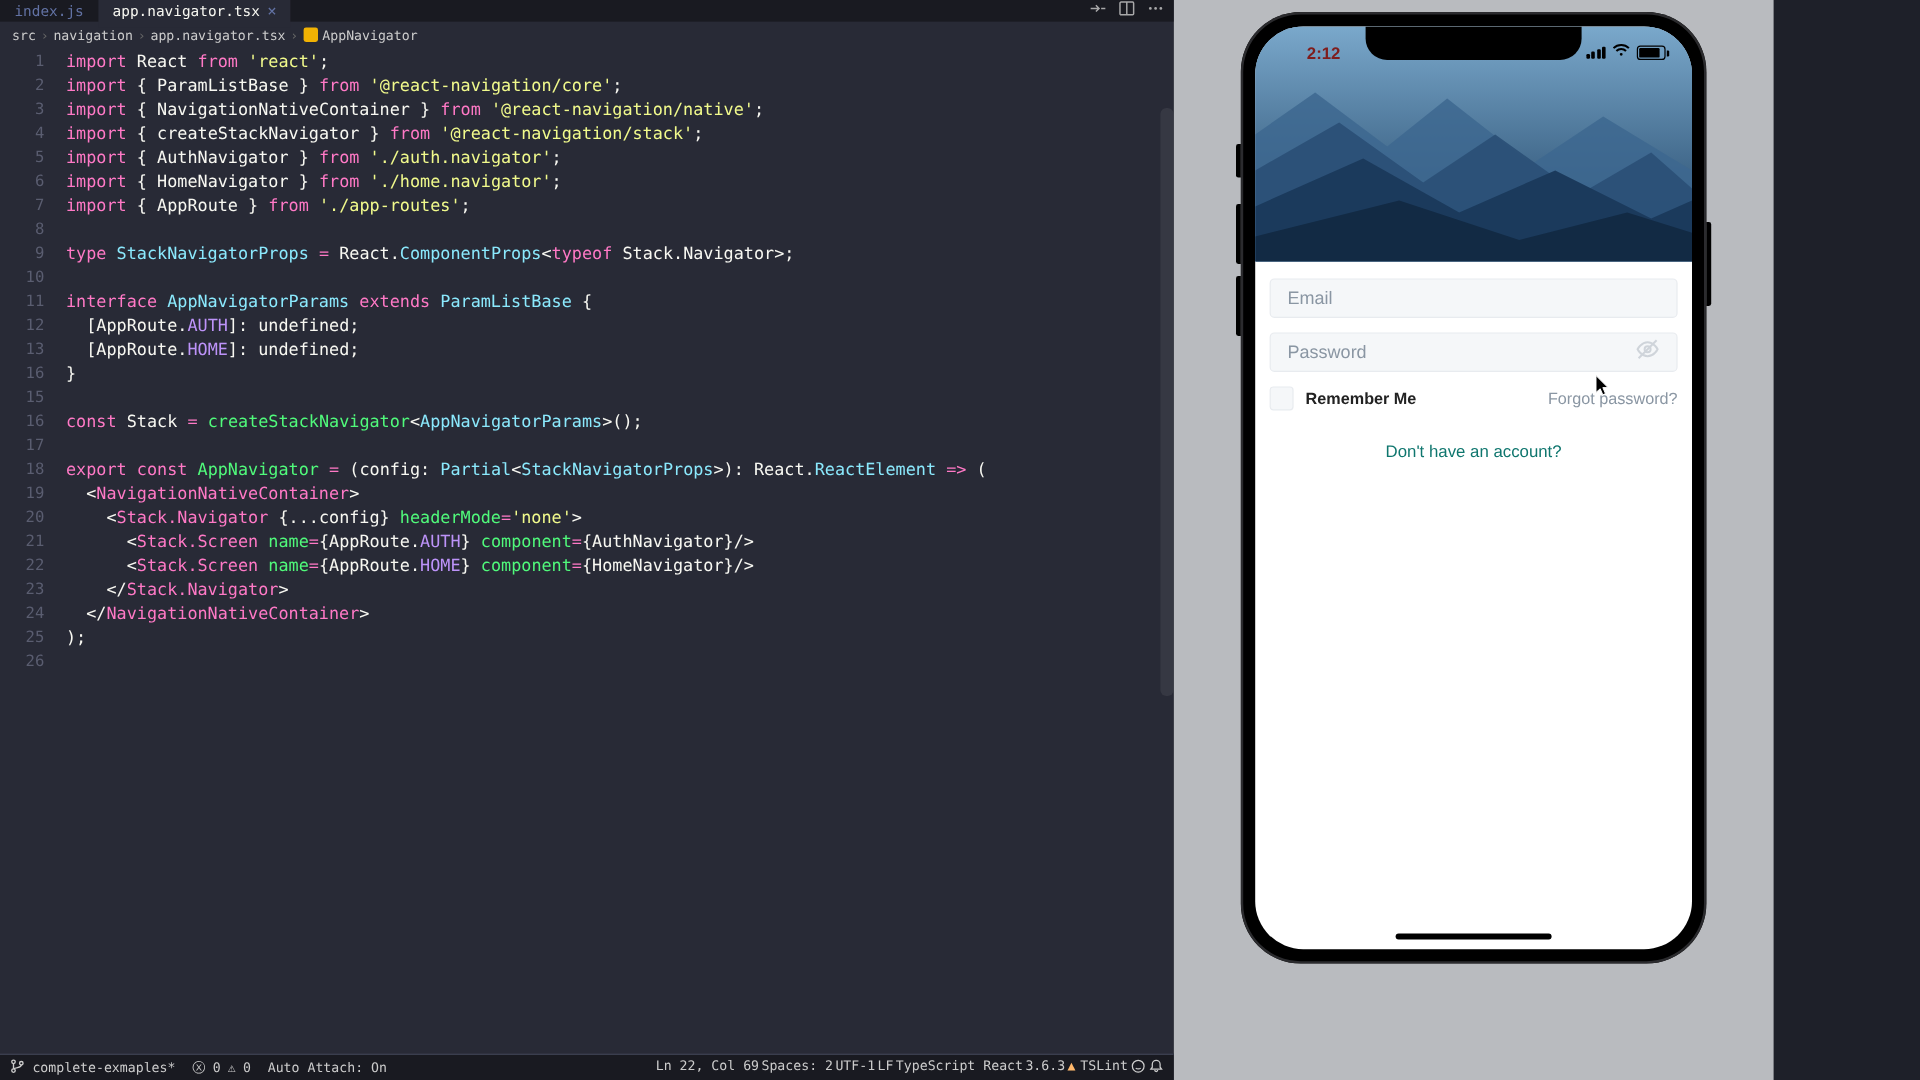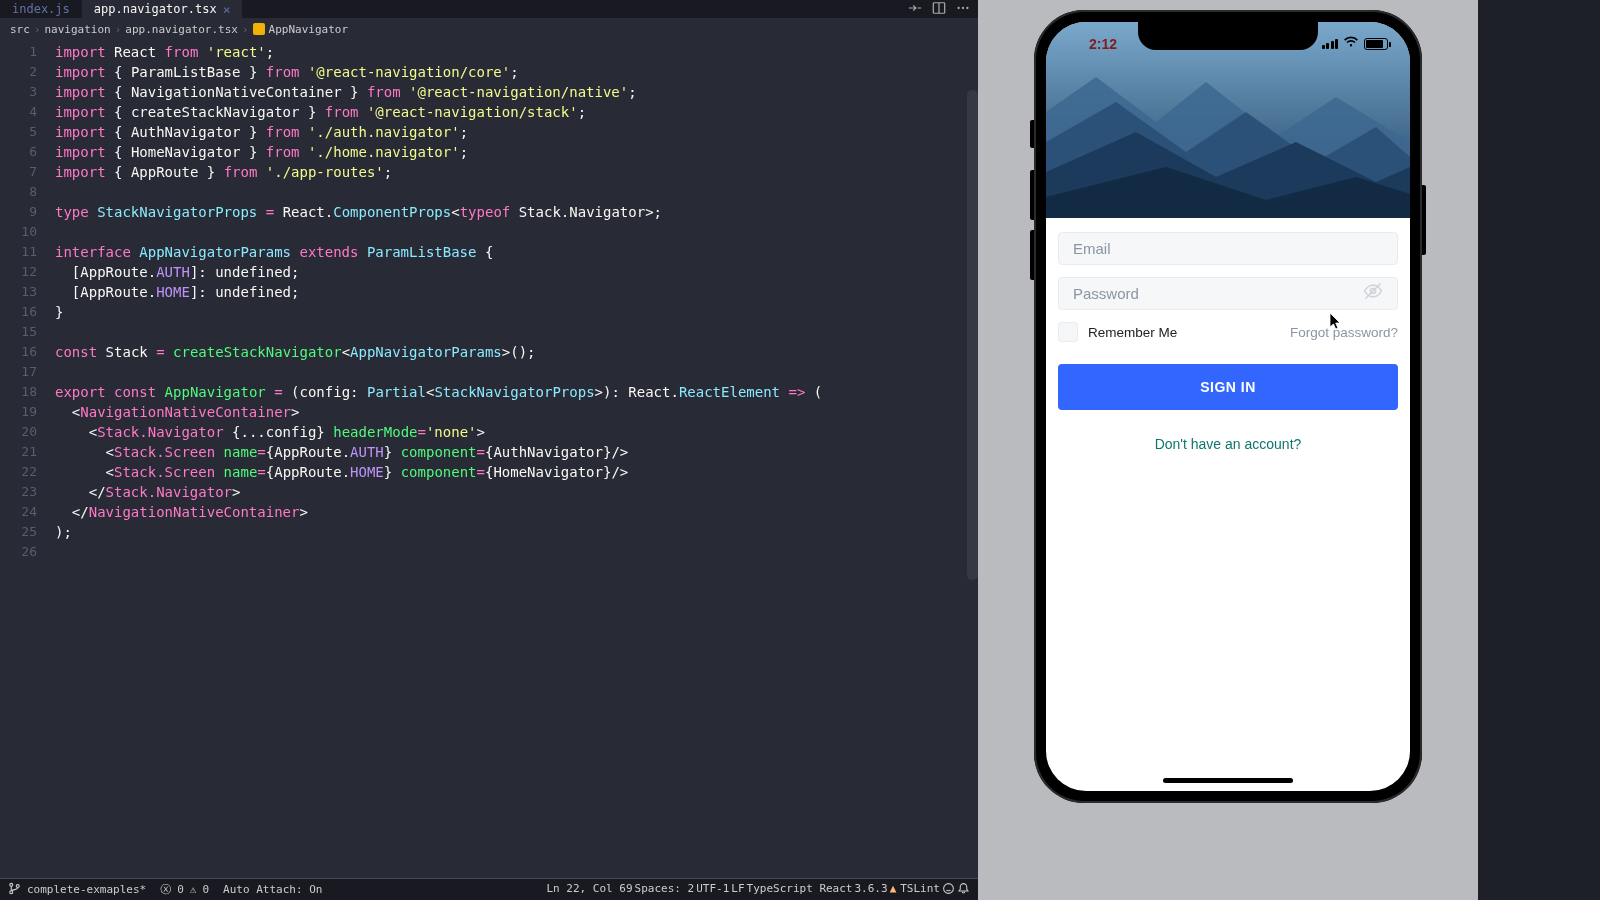--- a/index.html
+++ b/index.html
@@ -61,21 +61,21 @@
 
 .hero{height:196px;background:linear-gradient(180deg,#6b9dc4 0%,#4a7ca8 30%,#2d5a85 55%,#1f4a75 75%,#153a62 100%);position:relative;overflow:hidden}
 
 .form{padding:14px 12px;font-family:-apple-system,BlinkMacSystemFont,sans-serif}
 .input{width:100%;height:33px;background:#f5f7f9;border:1px solid #e8ebef;border-radius:4px;padding:0 14px;font-size:15px;color:#8a96a3;display:flex;align-items:center;margin-bottom:12px;position:relative}
 .input.pw{justify-content:space-between}
 .eye{opacity:.35;font-size:18px}
 .row{display:flex;align-items:center;justify-content:space-between;margin:12px 0 22px;font-size:13.5px}
 .chk-wrap{display:flex;align-items:center;gap:10px}
 .chk{width:20px;height:20px;background:#f5f7f9;border:1px solid #e8ebef;border-radius:3px}
-.remember{color:#222;font-weight:400}
+.remember{color:#222;font-weight:700}
 .forgot{color:#8a96a3;cursor:pointer}
 .btn{width:100%;height:46px;background:#3366ff;color:#fff;display:flex;align-items:center;justify-content:center;font-weight:700;font-size:14px;border-radius:4px;letter-spacing:.5px;cursor:pointer}
 .noacct{text-align:center;color:#0f766e;font-size:14px;margin-top:26px;font-weight:400}
 .home-ind{position:absolute;bottom:8px;left:50%;transform:translateX(-50%);width:130px;height:5px;background:#000;border-radius:3px}
 
 .cursor-ptr{position:absolute;pointer-events:none;font-size:15px;color:#000;z-index:50}
 </style>
 </head>
 <body>
 
@@ -258,23 +258,20 @@
               </svg>
           </span>
         </div>
         <div class="row">
           <div class="chk-wrap">
             <span class="chk"></span>
             <span class="remember">Remember Me</span>
           </div>
           <span class="forgot">Forgot password?</span>
         </div>
-        <div class="btn">
-          <span>SIGN IN</span>
-        </div>
         <div class="noacct">Don't have an account?</div>
       </div>
 
       <div class="home-ind"></div>
       <div class="cursor-ptr" style="left:283px;top:290px">
         <svg width="14" height="18" viewBox="0 0 14 18">
             <path d="M1 1l0 14 3.5-3 2.2 5 2.2-1-2.2-5 4.3 0z" fill="#000" stroke="#fff" stroke-width=".8"></path>
           </svg>
       </div>
     </div>

